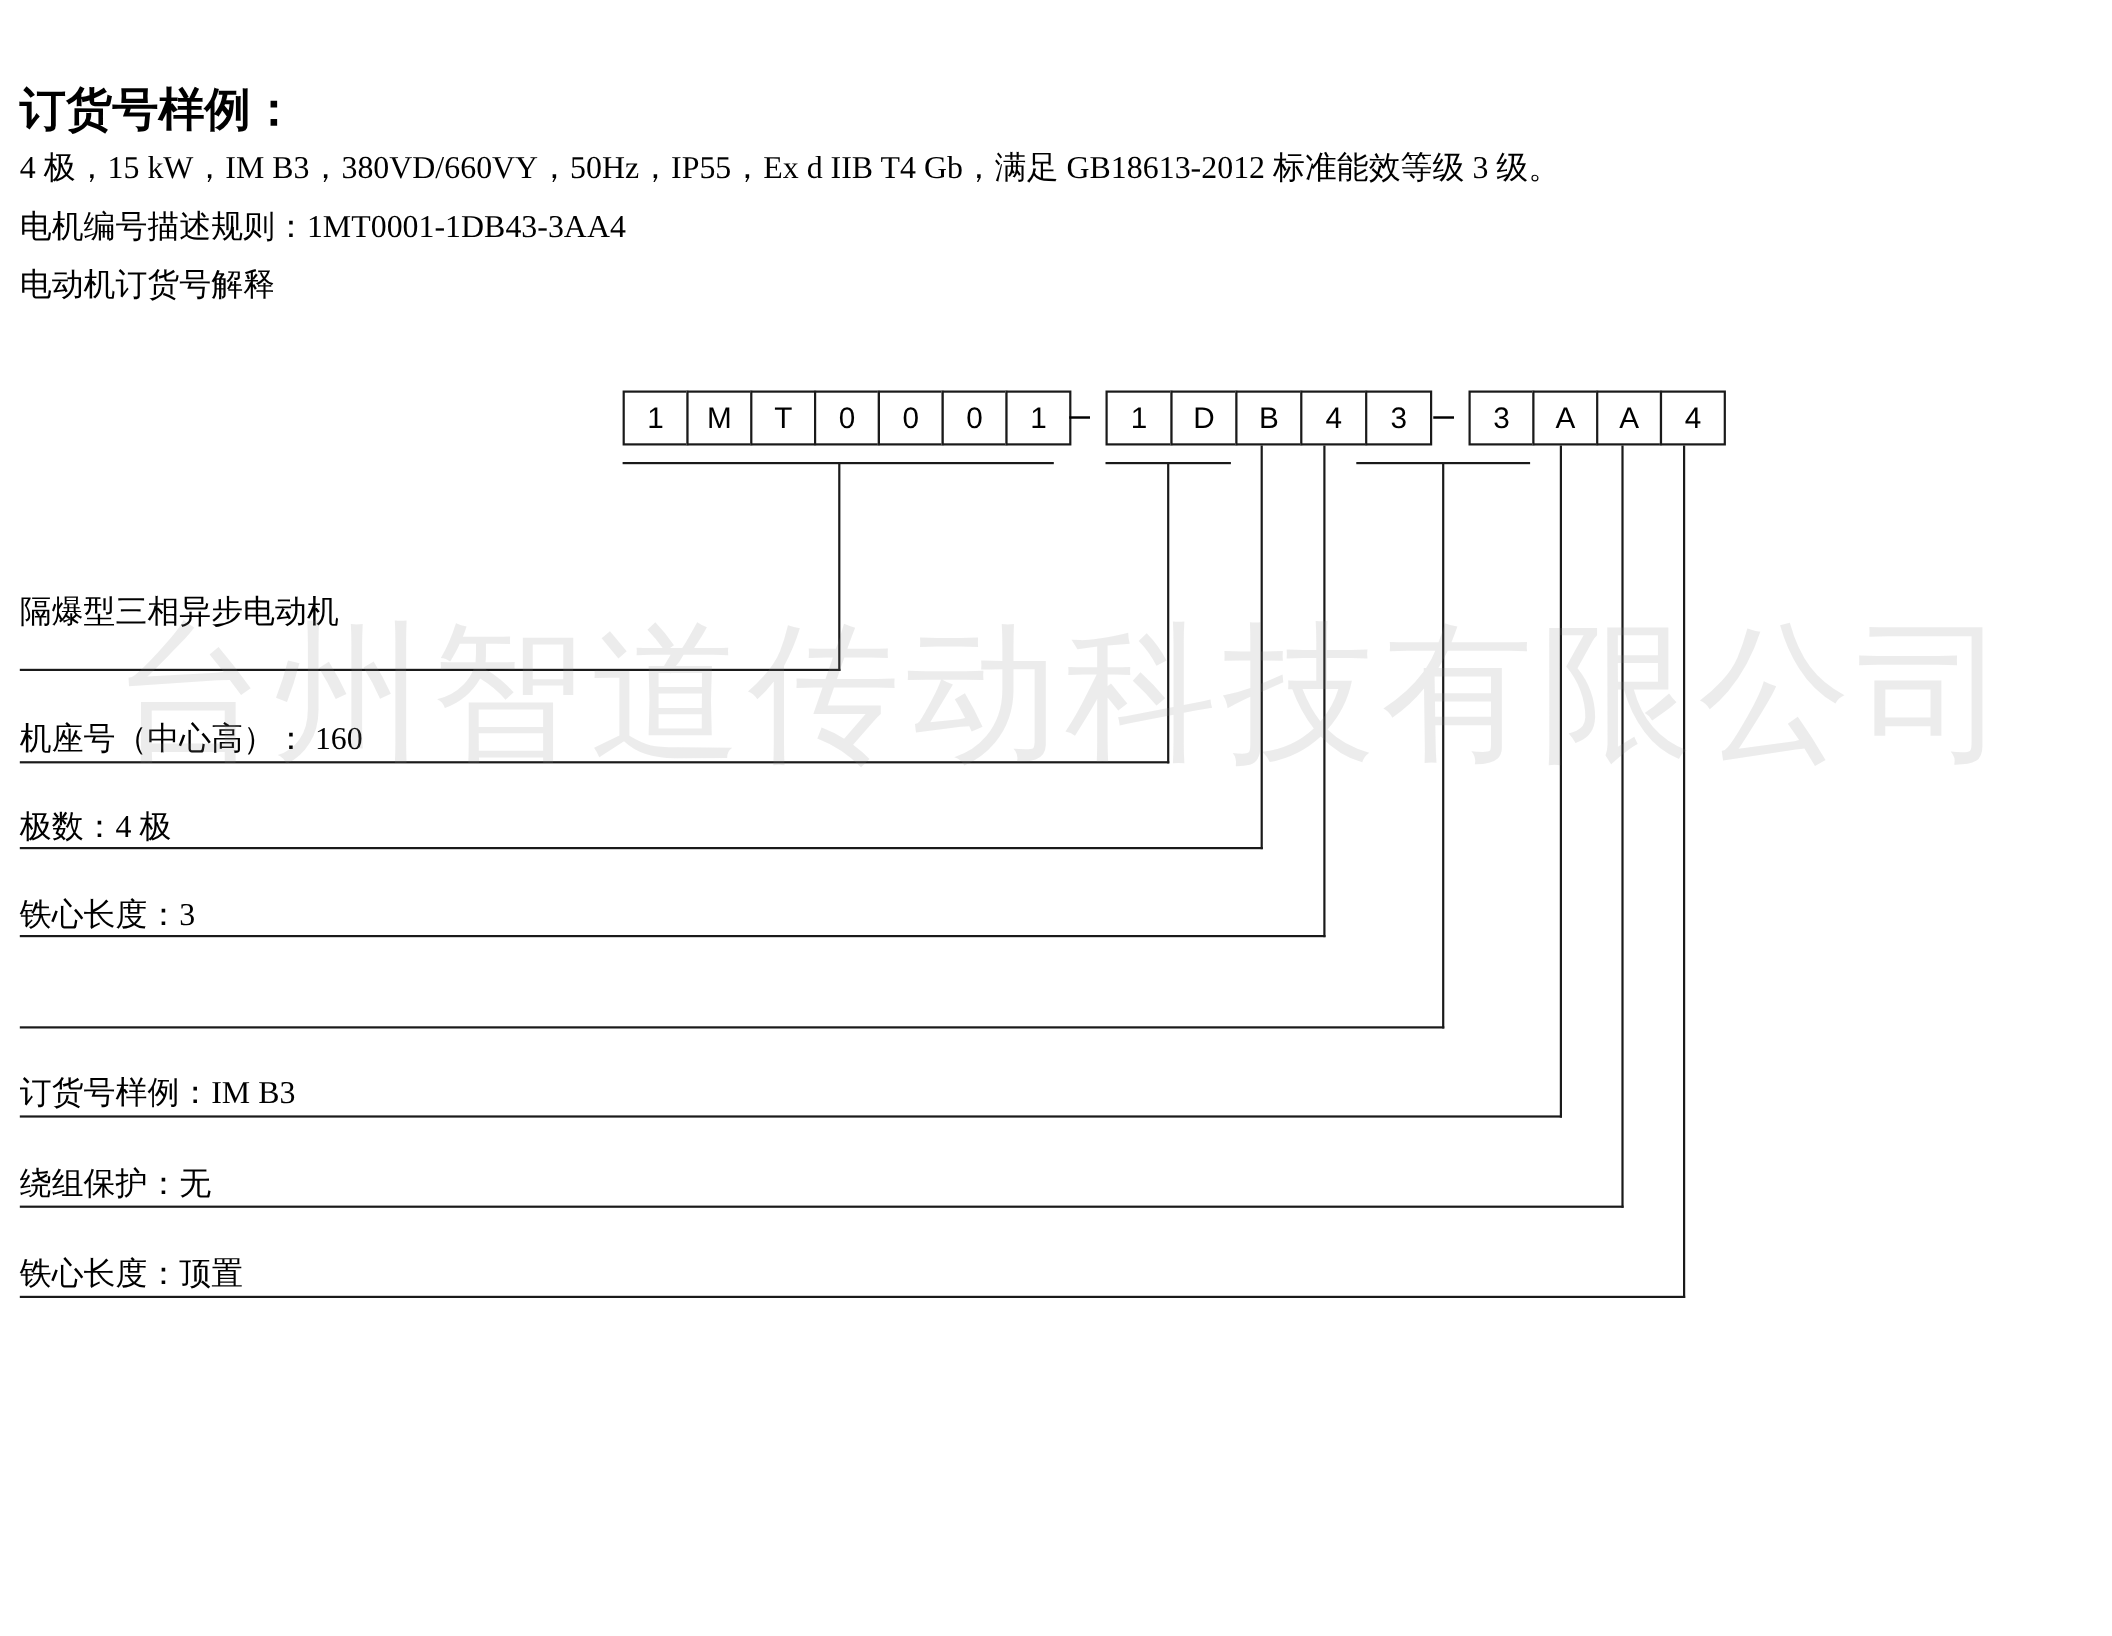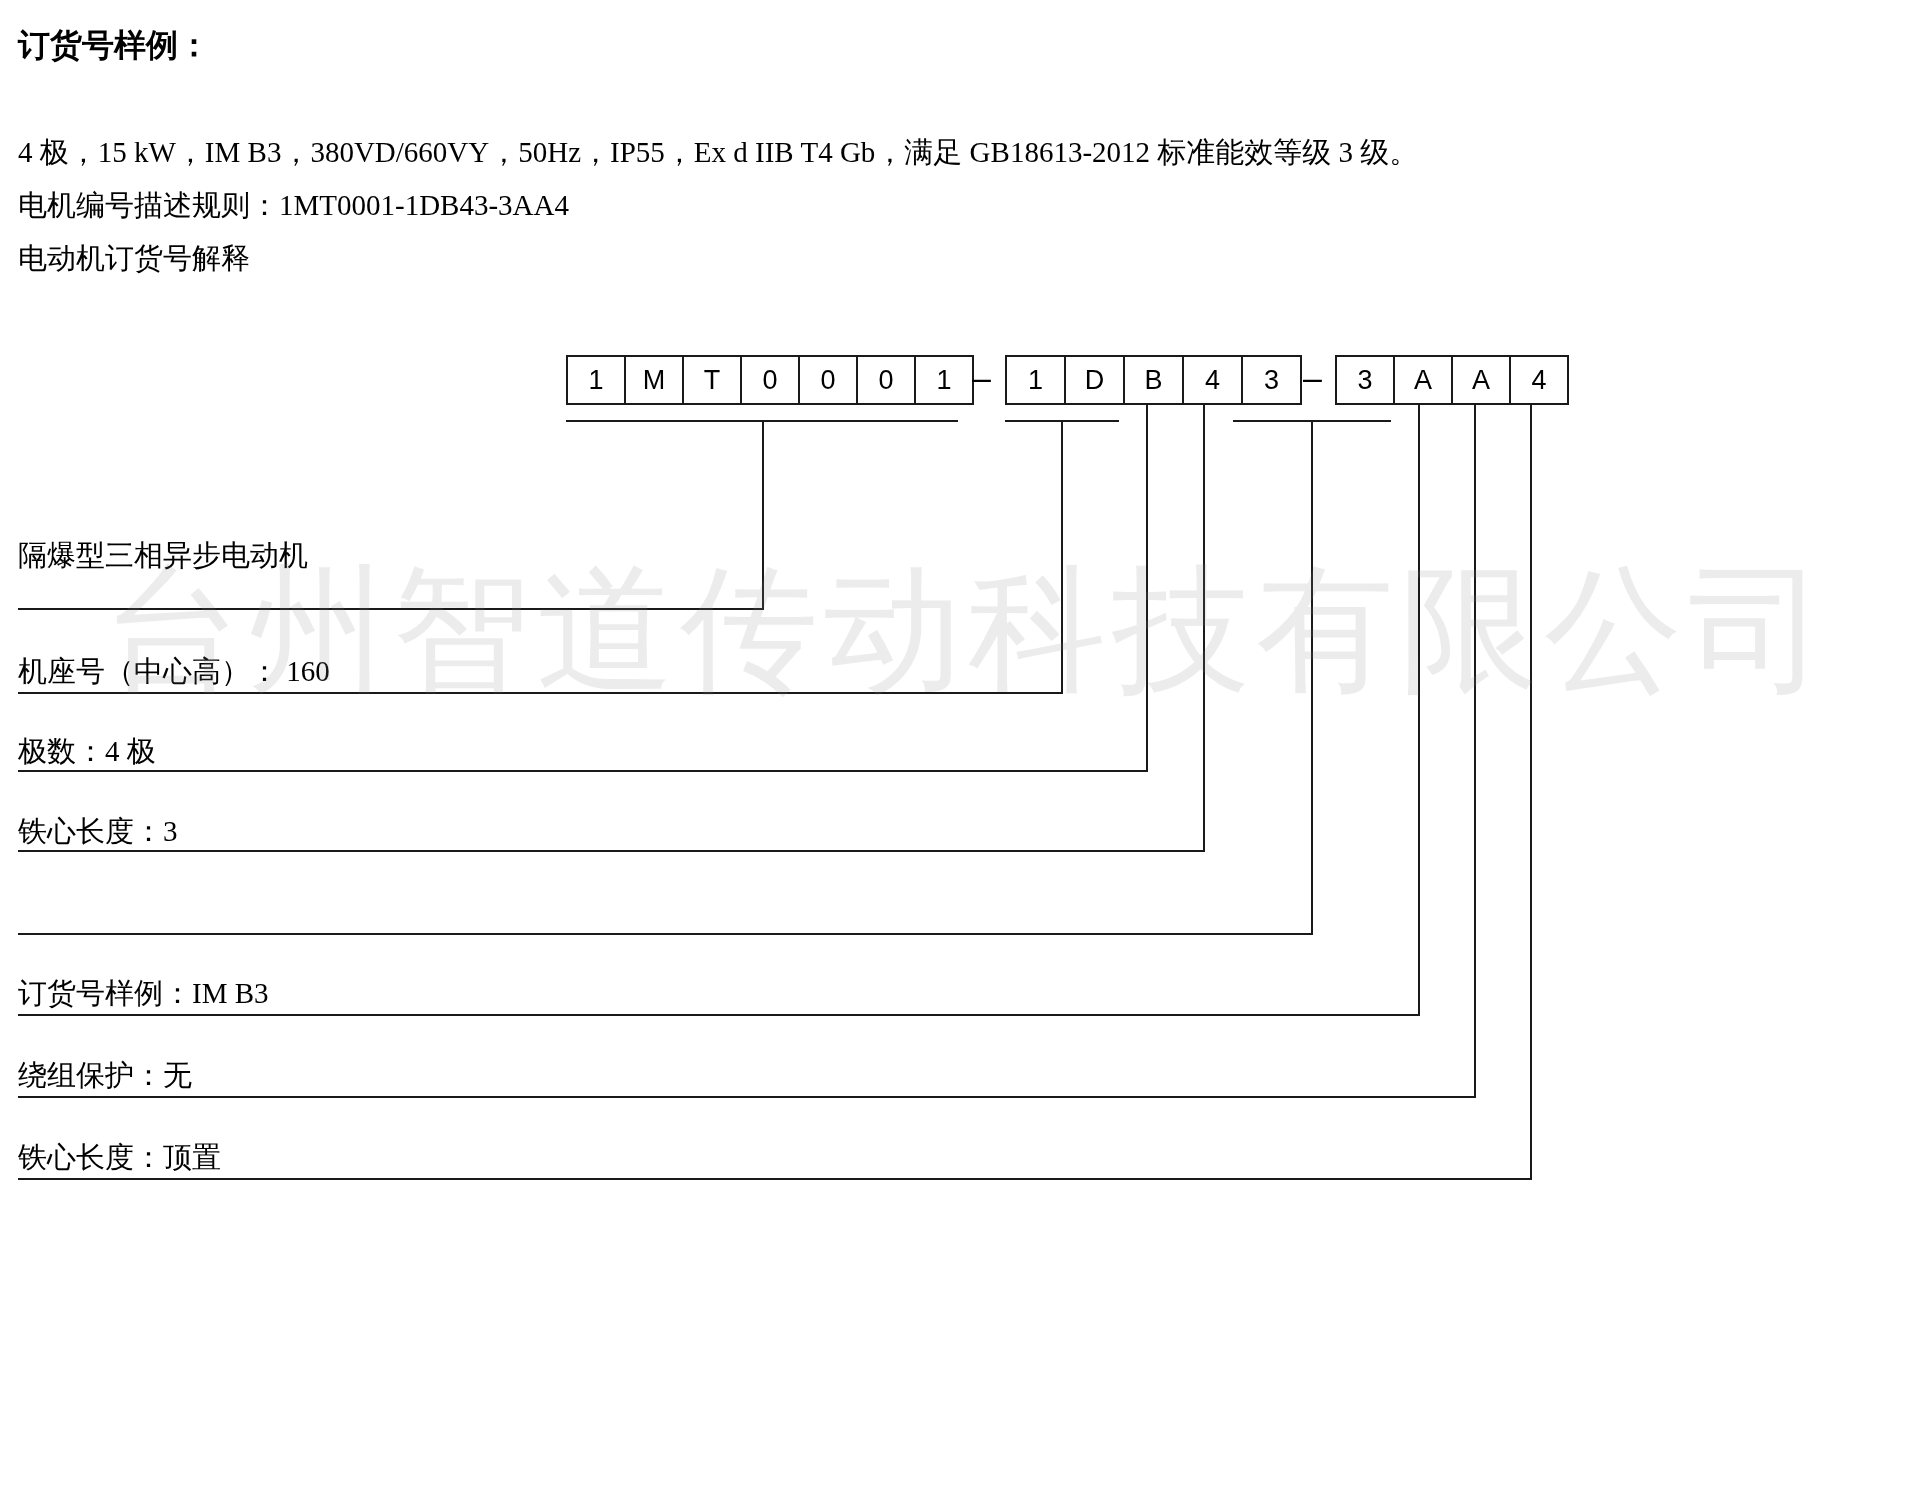--- a/index.html
+++ b/index.html
@@ -1,19 +1,19 @@
 <!DOCTYPE html>
 <html><head>
 <meta charset="utf-8">
 <style>
   html,body{margin:0;padding:0;background:#fff;}
   .page{position:relative;width:1920px;height:1487px;background:#ffffff;overflow:hidden;
         font-family:"Liberation Serif","DejaVu Serif",serif;color:#000;}
   .hdr{position:absolute;left:18px;font-size:29px;white-space:nowrap;z-index:2;}
-  .hdr-title{font-family:"DejaVu Sans","Liberation Sans",sans-serif;font-weight:bold;font-size:32px;}
+  .hdr-title{font-family:"DejaVu Sans","Liberation Sans",sans-serif;font-weight:bold;font-size:42px;margin-top:48px;}
   .code-group{position:absolute;top:355px;display:flex;z-index:2;}
   .cbox{width:56px;height:46px;border:2px solid #1a1a1a;margin-left:-2px;display:flex;
         align-items:center;justify-content:center;
         font-family:"Liberation Sans","DejaVu Sans",sans-serif;font-size:27px;background:#fff;}
   .cbox:first-child{margin-left:0;}
   .g2 .cbox{width:57px;}
   .dash{position:absolute;top:355px;height:46px;line-height:44px;text-align:center;
         font-size:34px;font-family:"Liberation Sans","DejaVu Sans",sans-serif;z-index:2;}
   .hline{position:absolute;height:2px;background:#1a1a1a;z-index:1;}
   .vline{position:absolute;width:2px;background:#1a1a1a;z-index:1;}

